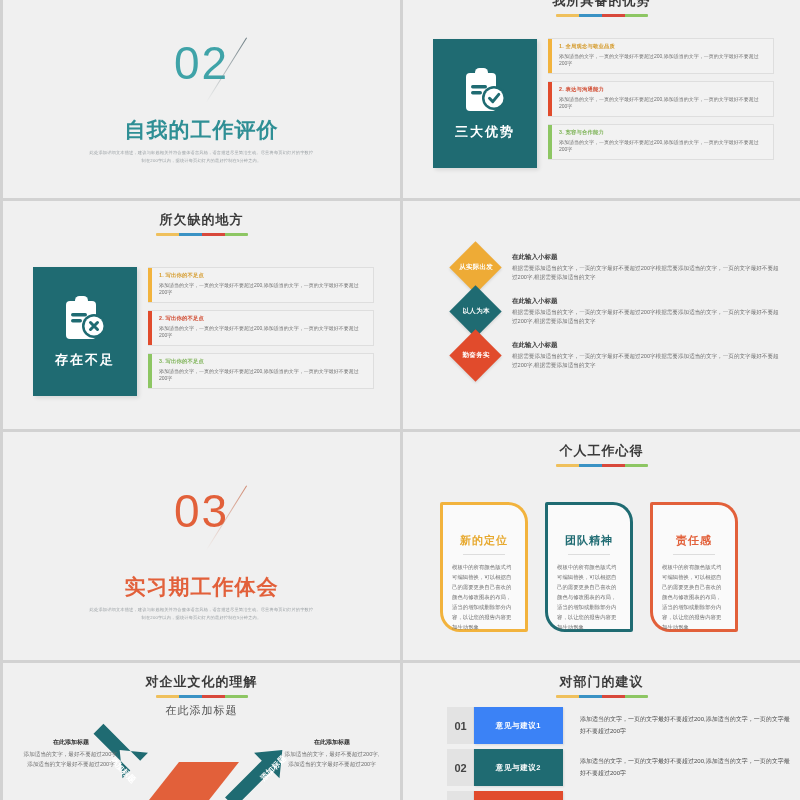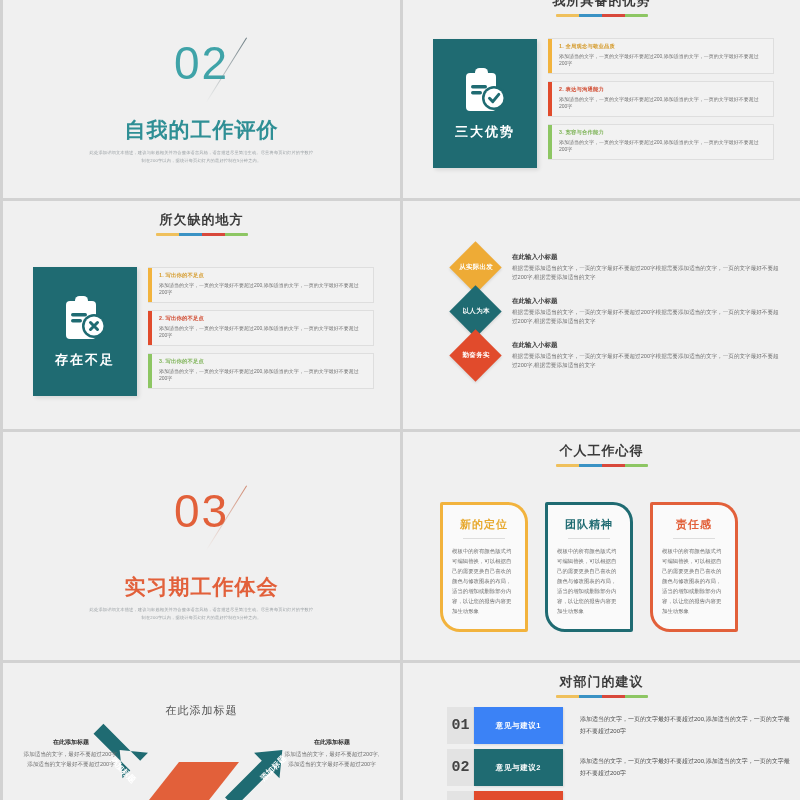--- a/index.html
+++ b/index.html
@@ -94,34 +94,33 @@
   }
   .cred-txt{margin-left:18px;}
   .cred-txt .st{font-size:6.5px;font-weight:bold;color:#3b3b3b;margin-bottom:2px;}
   .cred-txt .sd{font-size:5.6px;color:#6f6f6f;line-height:1.6;}
 
   
   .boxes{position:absolute;display:flex;gap:17px;}
   .box{
     width:88px;height:130px;background:#fafafa;box-sizing:border-box;
     border:3px solid;border-radius:2px 20px 2px 20px;
-    padding:12px 9px;text-align:center;
+    padding:28px 9px;text-align:center;
   }
   .box .bt{font-size:11px;font-weight:bold;letter-spacing:1px;}
   .box .bline{width:42px;height:1px;background:#ddd;margin:6px auto 7px;}
   .box .bd{font-size:5.4px;color:#6f6f6f;line-height:1.85;text-align:left;}
 
   
   .sugg{position:absolute;}
   .sug-row{display:flex;align-items:stretch;margin-bottom:5px;}
   .sug-num{
-    width:27px;background:#e3e3e3;color:#444;font-size:15px;font-weight:bold;
+    width:27px;background:#e3e3e3;color:#444;font-size:11px;font-weight:bold;
     display:flex;align-items:center;justify-content:center;
     box-shadow:inset -1px 0 0 rgba(0,0,0,.04);
-    font-family:Liberation Mono, monospace;
   }
   .sug-bar{
     width:89px;display:flex;align-items:center;justify-content:center;
     color:#fff;font-size:7.5px;font-weight:bold;letter-spacing:.6px;
     box-shadow:1px 1px 2px rgba(0,0,0,.10);
   }
   .sug-txt{
     margin-left:17px;font-size:6px;color:#4b4b4b;line-height:1.85;
     align-self:center;max-width:210px;
   }
@@ -325,20 +324,29 @@
       </div>
       <div class="box" style="border-color:#e2603a">
         <div class="bt" style="color:#e2603a">责任感</div>
         <div class="bline"></div>
         <div class="bd">模板中的所有颜色版式均可编辑替换，可以根据自己的需要更换自己喜欢的颜色与修改图表的布局，适当的增加或删除部分内容，以让您的报告内容更加生动形象</div>
       </div>
     </div>
   </div>
 
   <div class="slide">
+    <div class="head">
+      <div class="t">对企业文化的理解</div>
+      <div class="bar">
+        <i style="background:#efc05c"></i>
+          <i style="background:#3a92c4"></i>
+          <i style="background:#d8483a"></i>
+          <i style="background:#8dc663"></i>
+      </div>
+    </div>
 
     <div class="culture" style="top:36px;">
       <div class="sub">在此添加标题</div>
 
       <div class="arrow-wrap">
         <svg width="397" height="85" viewBox="0 0 397 85" style="position:absolute;left:0;top:0;">
 
           <path d="M176 40 L236 40 L206 78 L146 78 Z" fill="#e2603a"></path>
           <path d="M146 78 L206 78 L206 85 L146 85 Z" fill="#d4512c"></path>
 

